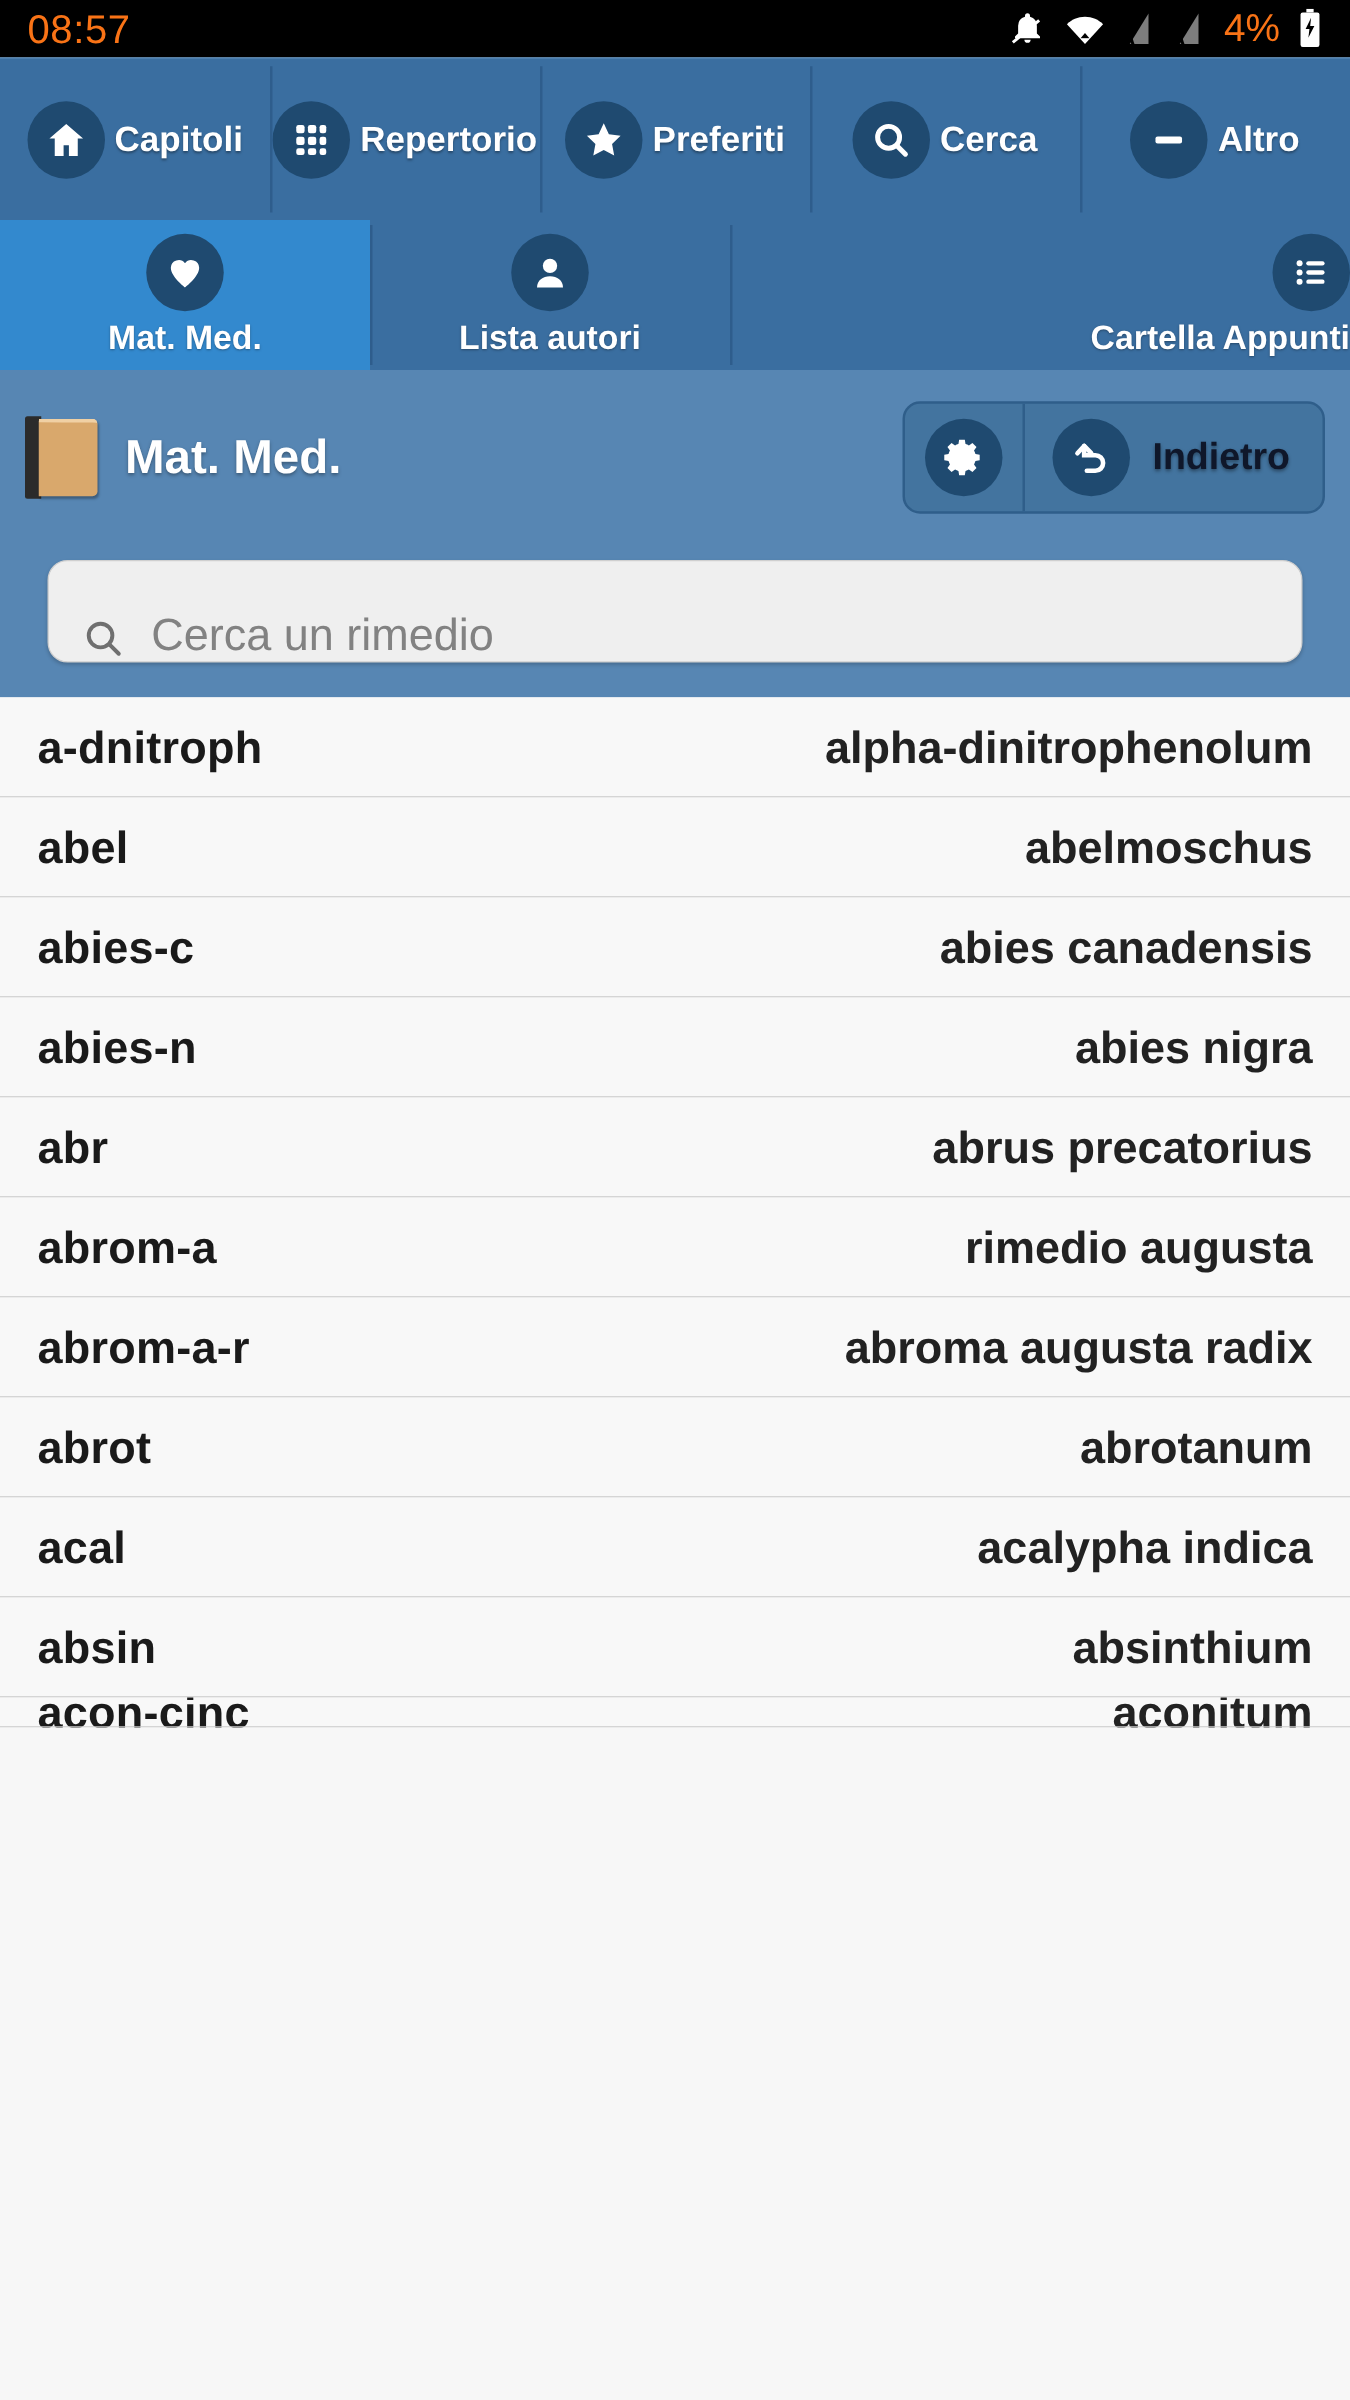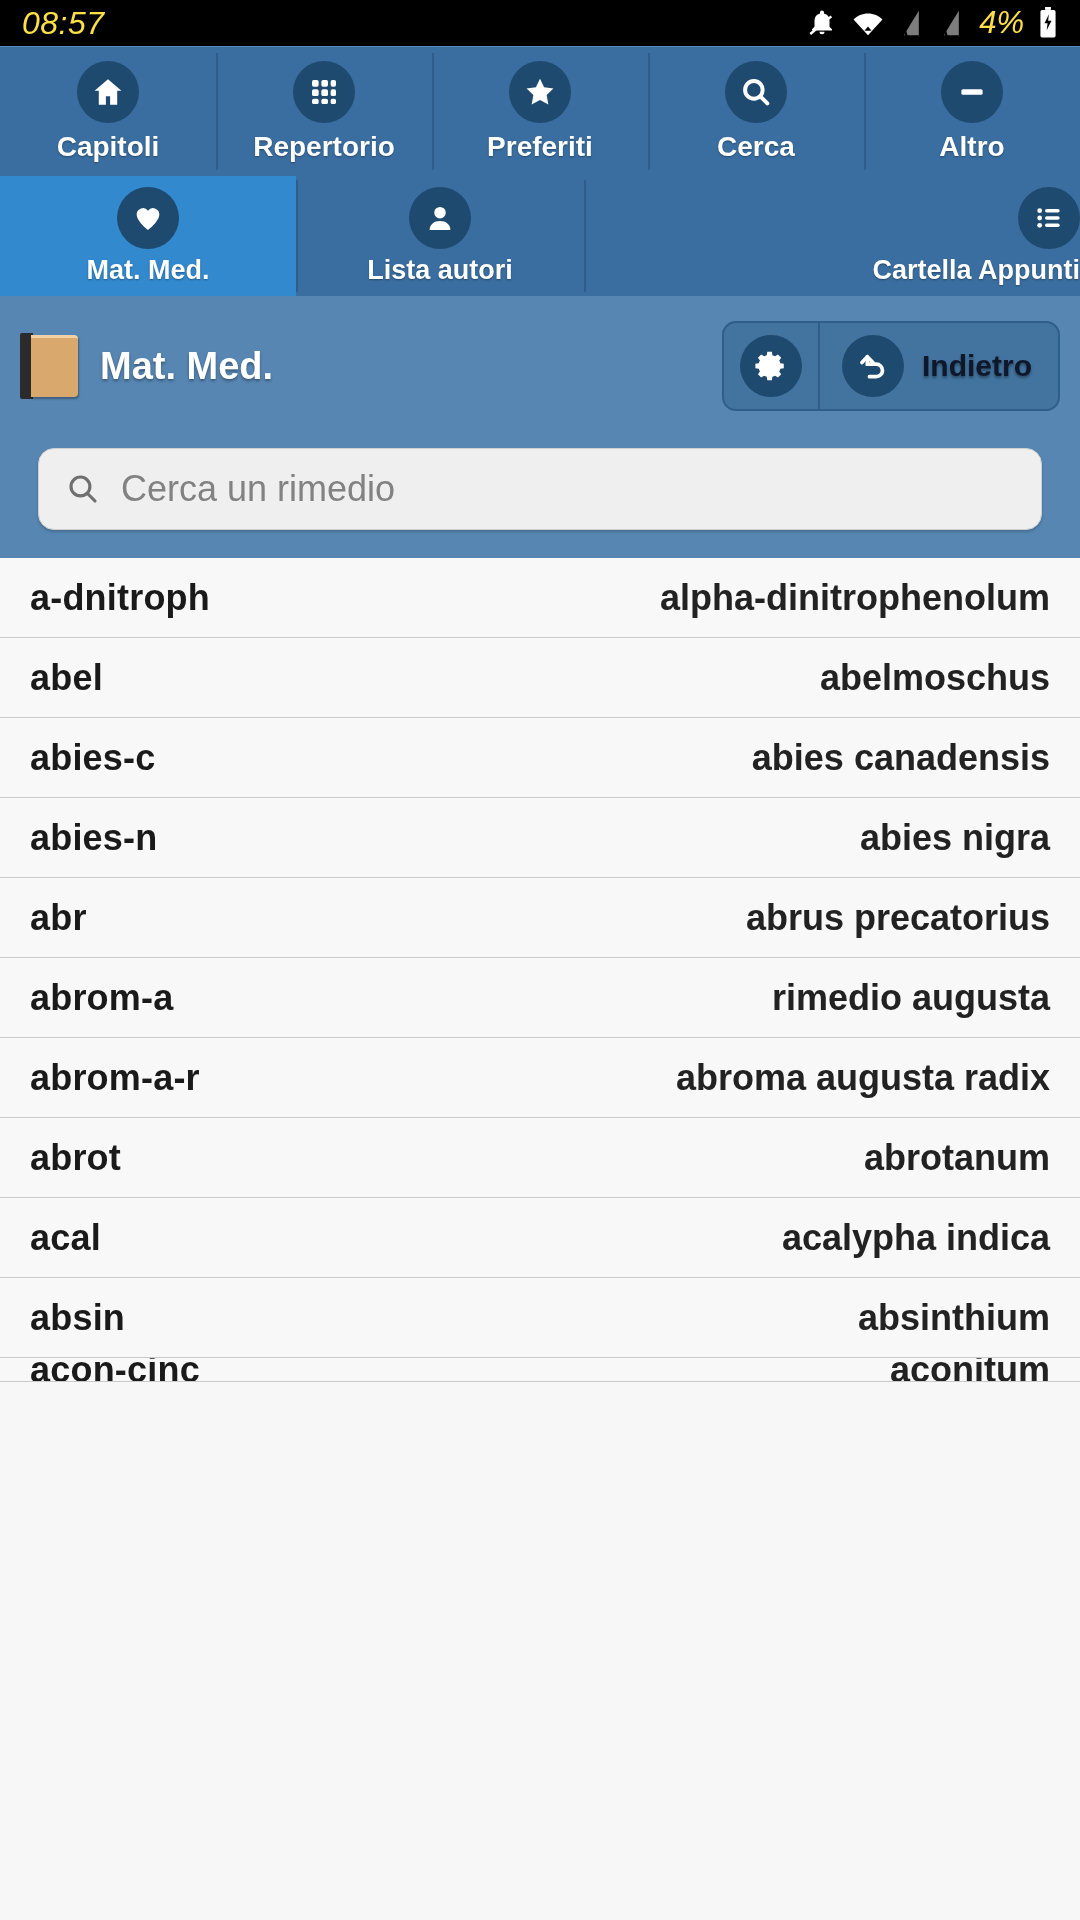--- a/index.html
+++ b/index.html
@@ -5,37 +5,36 @@
   * { margin:0; padding:0; box-sizing:border-box; }
   html, body {
     width:1080px; height:1920px;
     font-family:"Liberation Sans", sans-serif;
     background:#f7f7f7;
     overflow:hidden;
   }
 
   
   .statusbar{
-    height:46px; background:#000; color:#fde047;
+    height:46px; background:#000; color:#f97316;
     display:flex; align-items:center; justify-content:space-between;
     padding:0 22px;
-    font-style:italic;
   }
   .status-clock{ font-size:32px; letter-spacing:.5px; }
   .status-right{ display:flex; align-items:center; gap:14px; }
   .status-right svg{ display:block; }
   .battery-pct{ font-size:31px; }
 
   
   .tabbar-primary{
     display:flex; height:130px; background:#3a6ea0;
     border-top:1px solid #5b8cba;
   }
   .tab{
-    flex:1 1 0; display:flex; flex-direction:column;
+    flex:1 1 0; display:flex; flex-direction:row;
     align-items:center; justify-content:center; gap:8px;
     position:relative; background:#3a6ea0;
   }
   .tab + .tab::before{
     content:""; position:absolute; left:0; top:6px; bottom:6px;
     width:2px; background:#2e5d8c;
   }
   .tab-icon{
     width:62px; height:62px; border-radius:50%;
     background:#1f4a70; display:flex; align-items:center; justify-content:center;
@@ -99,21 +98,21 @@
   }
   .btn-back-label{
     color:#0f172a; font-size:30px; font-weight:bold;
     text-shadow:0 2px 3px rgba(0,0,0,.4);
   }
 
   
   .search-wrap{ background:#5786b3; padding:12px 38px 28px 38px; }
   .search-box{
     height:82px; background:#efefef; border:1px solid #cfcfcf;
-    border-radius:16px; display:flex; align-items:center; gap:20px;
+    border-radius:16px; display:flex; align-items:flex-end; gap:20px;
     padding:0 26px; box-shadow:0 2px 3px rgba(0,0,0,.18);
   }
   .search-box svg{ flex:0 0 auto; display:block; }
   .search-input{
     flex:1 1 auto; border:none; outline:none; background:transparent;
     font-family:"Liberation Sans", sans-serif; font-size:36px; color:#333;
   }
   .search-input::placeholder{ color:#828282; }
 
   

